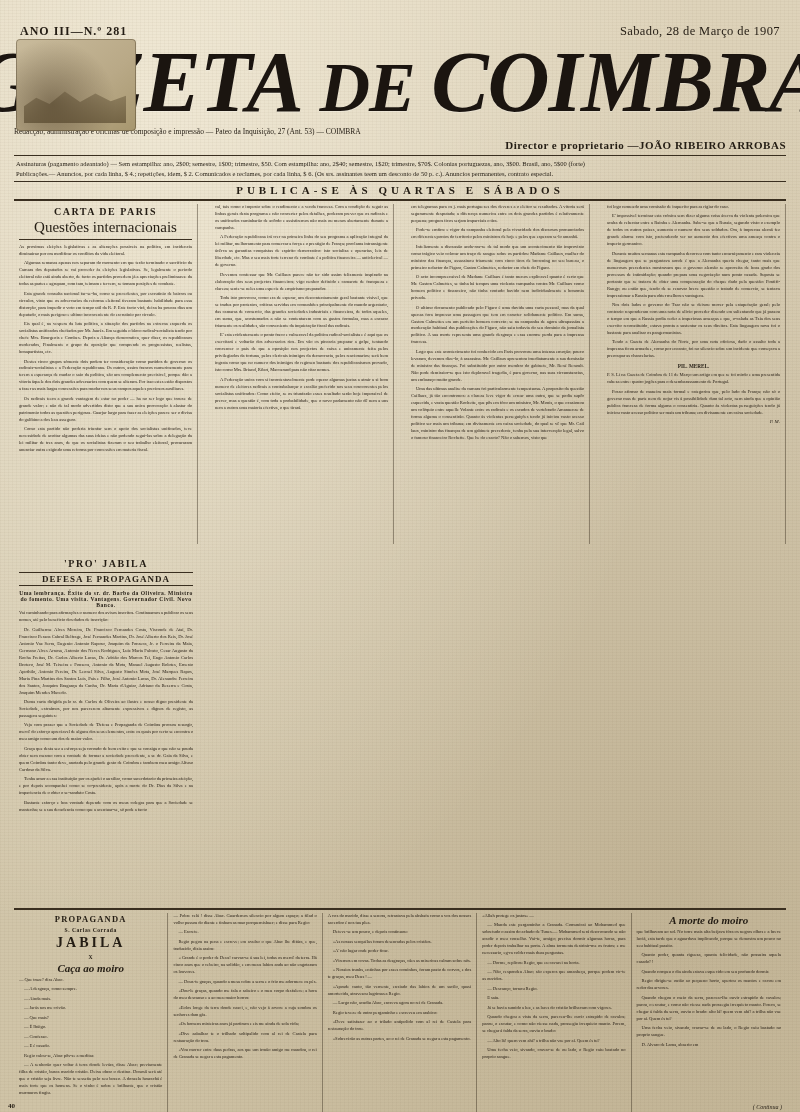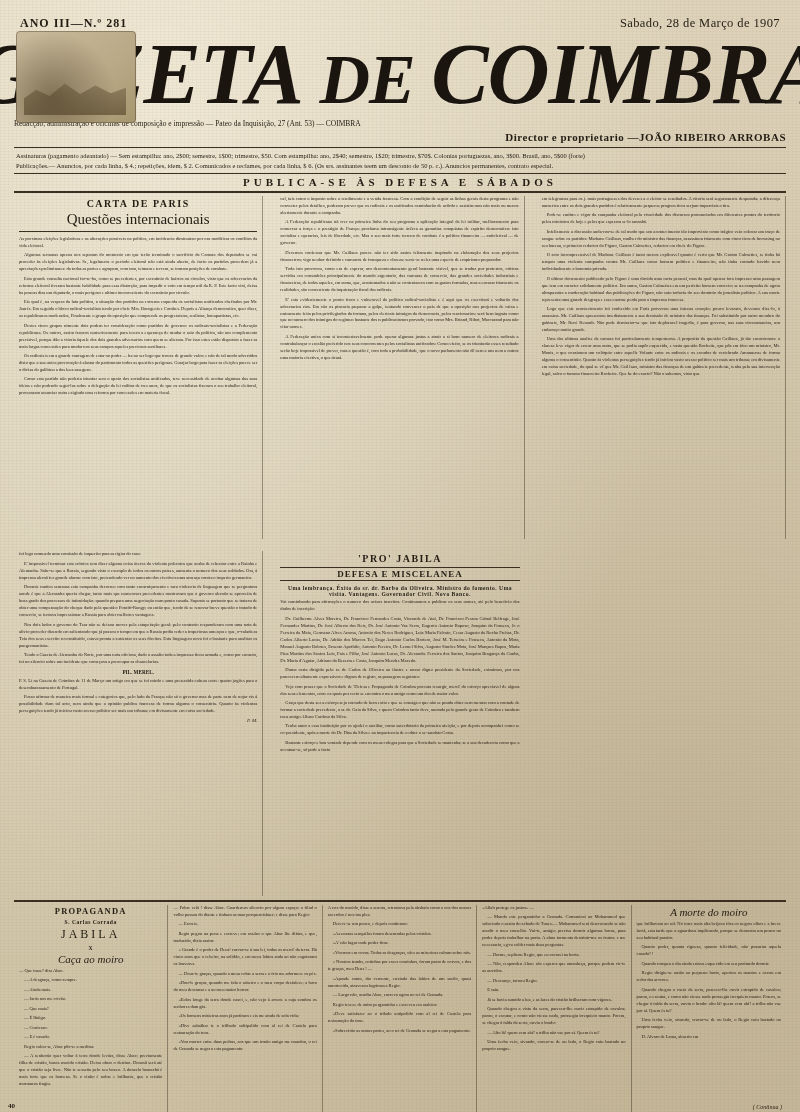--- a/index.html
+++ b/index.html
@@ -18,21 +18,21 @@
       radial-gradient(ellipse at 85% 80%, rgba(120,95,55,.18), rgba(120,95,55,0) 65%),
       linear-gradient(180deg,#ded3ba 0%, #d6cbb1 40%, #cfc3a6 100%);
   }
   .grain{
     position:absolute;inset:0;
     background-image:
       repeating-linear-gradient(0deg, rgba(90,70,40,.035) 0 1px, rgba(0,0,0,0) 1px 3px),
       repeating-linear-gradient(90deg, rgba(90,70,40,.03) 0 1px, rgba(0,0,0,0) 1px 4px);
     pointer-events:none;
   }
-  .sheet{position:absolute;inset:0;padding:12px 14px;box-sizing:border-box;}
+  .sheet{position:absolute;inset:0;padding:20px 14px;box-sizing:border-box;}
 
   
   .topline{
     display:flex;justify-content:space-between;align-items:flex-end;
     font-size:11px;letter-spacing:.4px;padding:4px 6px 0 6px;
   }
   .topline .issue{font-weight:bold;font-size:12px;letter-spacing:1px;}
   .topline .date{font-size:12.5px;}
   .masthead{
     position:relative;height:96px;margin-top:-2px;
@@ -72,21 +72,21 @@
     border-top:1px solid #3a2f20;border-bottom:1px solid #3a2f20;
     margin-top:4px;padding:3px 2px;font-size:6.5px;line-height:1.45;
   }
   .publishes{
     text-align:center;font-size:11px;letter-spacing:4px;font-weight:bold;
     border-bottom:2px solid #3a2f20;padding:2px 0 3px 0;margin-bottom:3px;
   }
 
   
   .cols{
-    display:grid;grid-template-columns:repeat(3,1fr);gap:12px;
+    display:grid;grid-template-columns:repeat(4,1fr);gap:12px;
     height:700px;
   }
   .col{
     padding:0 5px;border-right:1px solid rgba(58,47,32,.45);
     overflow:hidden;position:relative;
   }
   .col:last-child{border-right:none;}
   .colhead{
     text-align:center;font-weight:bold;letter-spacing:1.5px;font-size:10px;
     margin:2px 0 2px 0;
@@ -113,22 +113,22 @@
   
   .bottom{
     margin-top:4px;border-top:2px solid #3a2f20;padding-top:3px;
     display:grid;grid-template-columns:repeat(5,1fr);gap:0;height:260px;
   }
   .bcol{padding:0 5px;border-right:1px solid rgba(58,47,32,.45);overflow:hidden;}
   .bcol:last-child{border-right:none;}
   .bhead{
     text-align:center;font-weight:bold;font-size:8.5px;letter-spacing:1.2px;margin:1px 0 3px 0;
   }
-  .bhead.fancy{font-size:12px;letter-spacing:3px;font-weight:normal;}
-  .bhead.italic{font-style:italic;font-weight:normal;font-size:11px;letter-spacing:0;}
+  .bhead.fancy{font-size:14px;letter-spacing:3px;font-weight:bold;}
+  .bhead.italic{font-style:italic;font-weight:bold;font-size:11px;letter-spacing:0;}
   .smallcap{font-size:5.6px;font-weight:bold;letter-spacing:.5px;text-align:center;margin:2px 0;}
   .foot{
     position:absolute;left:0;right:0;bottom:2px;text-align:right;padding-right:18px;
     font-size:6px;font-style:italic;
   }
   .pagenum{position:absolute;left:8px;bottom:2px;font-size:7px;font-weight:bold;}
 </style>
 </head>
 <body>
 
@@ -152,21 +152,21 @@
   </div>
 
   <div class="mast-sub">Redacção, administração e oficinas de composição e impressão — Pateo da Inquisição, 27 (Ant. 53) — COIMBRA</div>
   <div class="mast-dir">Director e proprietario —JOÃO RIBEIRO ARROBAS</div>
 
   <div class="mast-rules">
     <div>Assinaturas (pagamento adeantado) — Sem estampilha: ano, 2$00; semestre, 1$00; trimestre, $50. Com estampilha: ano, 2$40; semestre, 1$20; trimestre, $70$. Colonias portuguezas, ano, 3$00. Brasil, ano, 5$00 (forte)</div>
     <div>Publicações.— Anuncios, por cada linha, $ 4.; repetições, idem, $ 2.  Comunicados e reclames, por cada linha, $ 6.  (Os srs. assinantes teem um desconto de 50 p. c.).  Anuncios permanentes, contrato especial.</div>
   </div>
 
-  <div class="publishes">PUBLICA-SE ÀS DEFESA E SÁBADOS</div>
+  <div class="publishes">PUBLICA-SE ÀS QUARTAS E SÁBADOS</div>
 
   <div class="cols">
 
     <div class="col">
       <div class="colhead">CARTA DE PARIS</div>
       <div class="colhead script">Questões internacionais</div>
       <div class="body">
         <p class="first">As proximas eleições legislativas e as alterações possiveis na politica, em incidencia diminuirao por ora modificar os conflitos da vida eleitoral.</p>
         <p>Algumas semanas apenas nos separam do momento em que terão terminado o sacrificio da Camara dos deputados se vai proceder às eleições legislativas. Se, legalmente o periodo eleitoral não está ainda aberto, de facto os partidos procedem já a apreciações preliminares: da todas as partes e agrupam, com tam, teimam e tercem, se tomam posições de combate.</p>
         <p>Esta grande consulta nacional far-se-ha, como se precedentes, por escrutinio de bairros ou circulos, visto que os advervarios da reforma eleitoral tiveram bastante habilidade para essa distorção, para impedir o voto em tempo util da R. P. Este facto virá, deixa ha poucas dias um deputado, o mais perigoso e ultimo inconveniente do escrutinio por circulo.</p>
@@ -212,21 +212,21 @@
       <div class="center-sm">PIL. MEREL.</div>
       <div class="body">
         <p class="first">P. S. Li na Gazeta de Coimbra de 11 de Março um artigo em que se foi mirdo e uma presentida cabeza entre: quatro jogões para o desembarassamento de Portugal.</p>
         <p>Posso afirmar de maneira mais formal e categorica que, pelo lado da França; não só o governo mas de parte nem de nojar vis à possibilidade dum tal acto, nem ainda que a opinião publica francesa de forma alguma o consentiria. Quanto às violentas perseguições tendo já iniciou vasto acesso politico ser mais um tribuna; em divisamente em caixa sociedade.</p>
       </div>
       <div class="sig">P. M.</div>
     </div>
 
     <div class="col">
       <div class="colhead">'PRO' JABILA</div>
-      <div class="rulehead">DEFESA E MISCELANEA</div>
+      <div class="rulehead">DEFESA E PROPAGANDA</div>
       <div class="smallcap">Uma lembrança. Éxito do sr. dr. Barbo da Oliveira. Ministro do fomento. Uma visita. Vantagens. Governador Civil. Novo Banco.</div>
       <div class="body">
         <p class="first">Vai caminhando para afirmações o numero dos avisos inscritos. Continuamos a publicar os seus nomes, até pelo beneficio dos dados de inscrição:</p>
         <p>Dr. Guilherme Alves Moreira, Dr. Francisco Fernandes Costa, Visconde de Ataí, Dr. Francisco Pessoa Cabral Belfrage, José Fernandes Martins, Dr. José Alberto dos Reis, Dr. José Antonio Vaz Serra, Eugenio Antonio Raposo, Joaquim da Fonseca, Jr. o Ferreira da Maia, Germano Alves Arnosa, Antonio dos Neves Rodrigues, Luiz Maria Falcato, Cesar Augusto da Rocha Freitas, Dr. Carlos Alberto Lucas, Dr. Adrião dos Marcos Tei, Engo Antonio Carlos Brotero, José M. Teixeira e Fonseca, Antonio da Mota, Manuel Augusto Bolotes, Ernesto Apothilo, Antonio Pereira, Dr. Leonel Silva, Augusto Simões Mota, José Marques Rapos, Maria Pina Martins dos Santos Luis, Pais e Filho, José Antonio Lucas, Dr. Alexandre Ferreira dos Santos, Joaquim Bragança da Cunha, Dr. Maria d'Aguiar, Adriano da Bezerra e Costa, Joaquim Mendes Macedo.</p>
         <p>Duma carta dirigida pelo sr. dr. Carlos de Oliveira ao ilustre e nosso digno presidente da Sociedade, extraímos, por nos parecerem altamente expressivos e dignos de registo, as passagens seguintes:</p>
         <p>Veja com prazer que a Sociedade de 'Defesa e Propaganda de Coimbra procura resurgir, mercê do esforço apreciavel de alguns dos seus elementos, entre os quais por certo se encontra o meu amigo como um dos de maior valor.</p>
         <p>Graça que desta sez a esforça seja coroado de bem exito e que se consiga o que não se pouda obter nem mesmo com a vontade de formar a sociedade precedente, a sr. dr. Gaia da Silva, e quem Coimbra tanto deve, anotada pelo grande gesto de Coimbra e tambem meu amigo Alfuso Cardoso da Silva.</p>
         <p>Tenha amor a essa instituição por os ajudei o auxiliar, como sacerdotario da primeira afeição, e por depois acompanhei como se co-presidente, após a morte do Dr. Dias da Silva e na impaciencia de o obter o se-sandato Costa.</p>
         <p>Bastante esforço e boa vontade depende com os meus colegas para que a Sociedade se mantenha; se a sua decadencia como que a acentuar-se, só pode a facto</p>
       </div>

